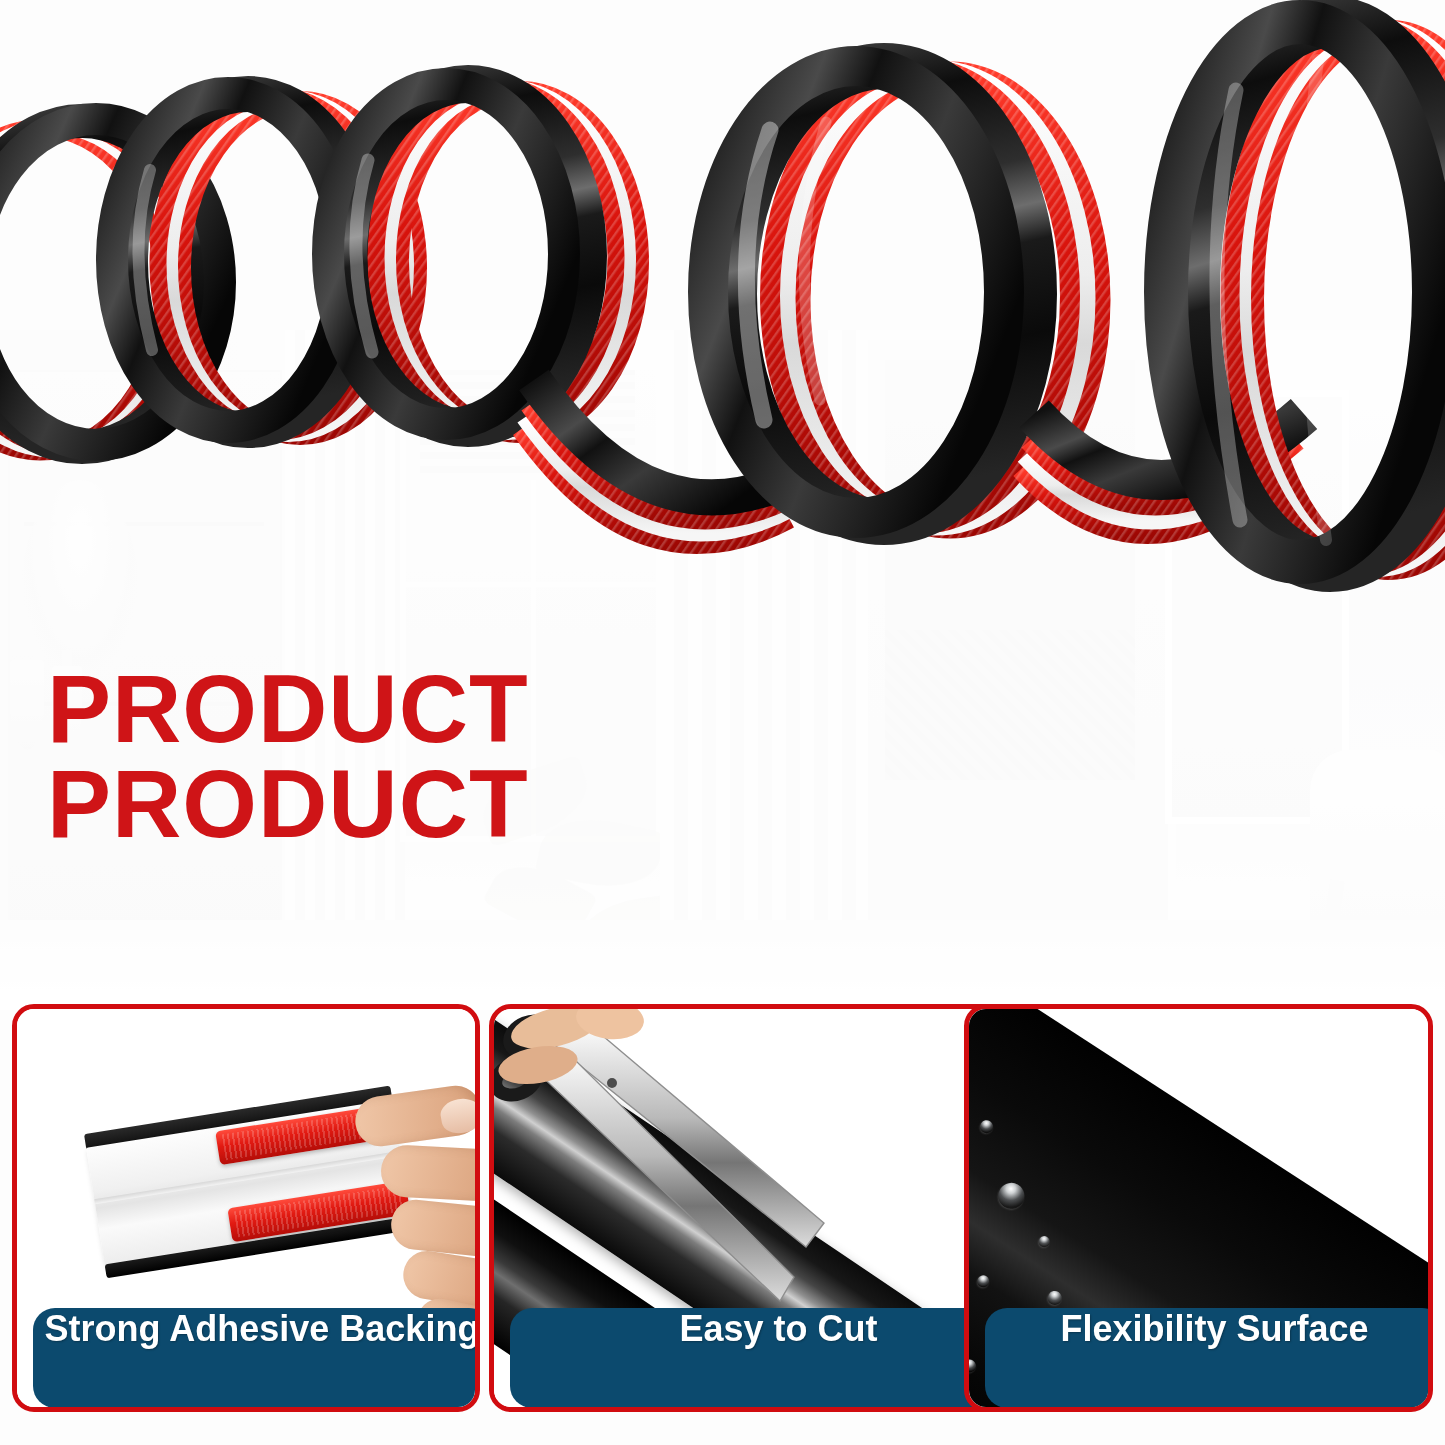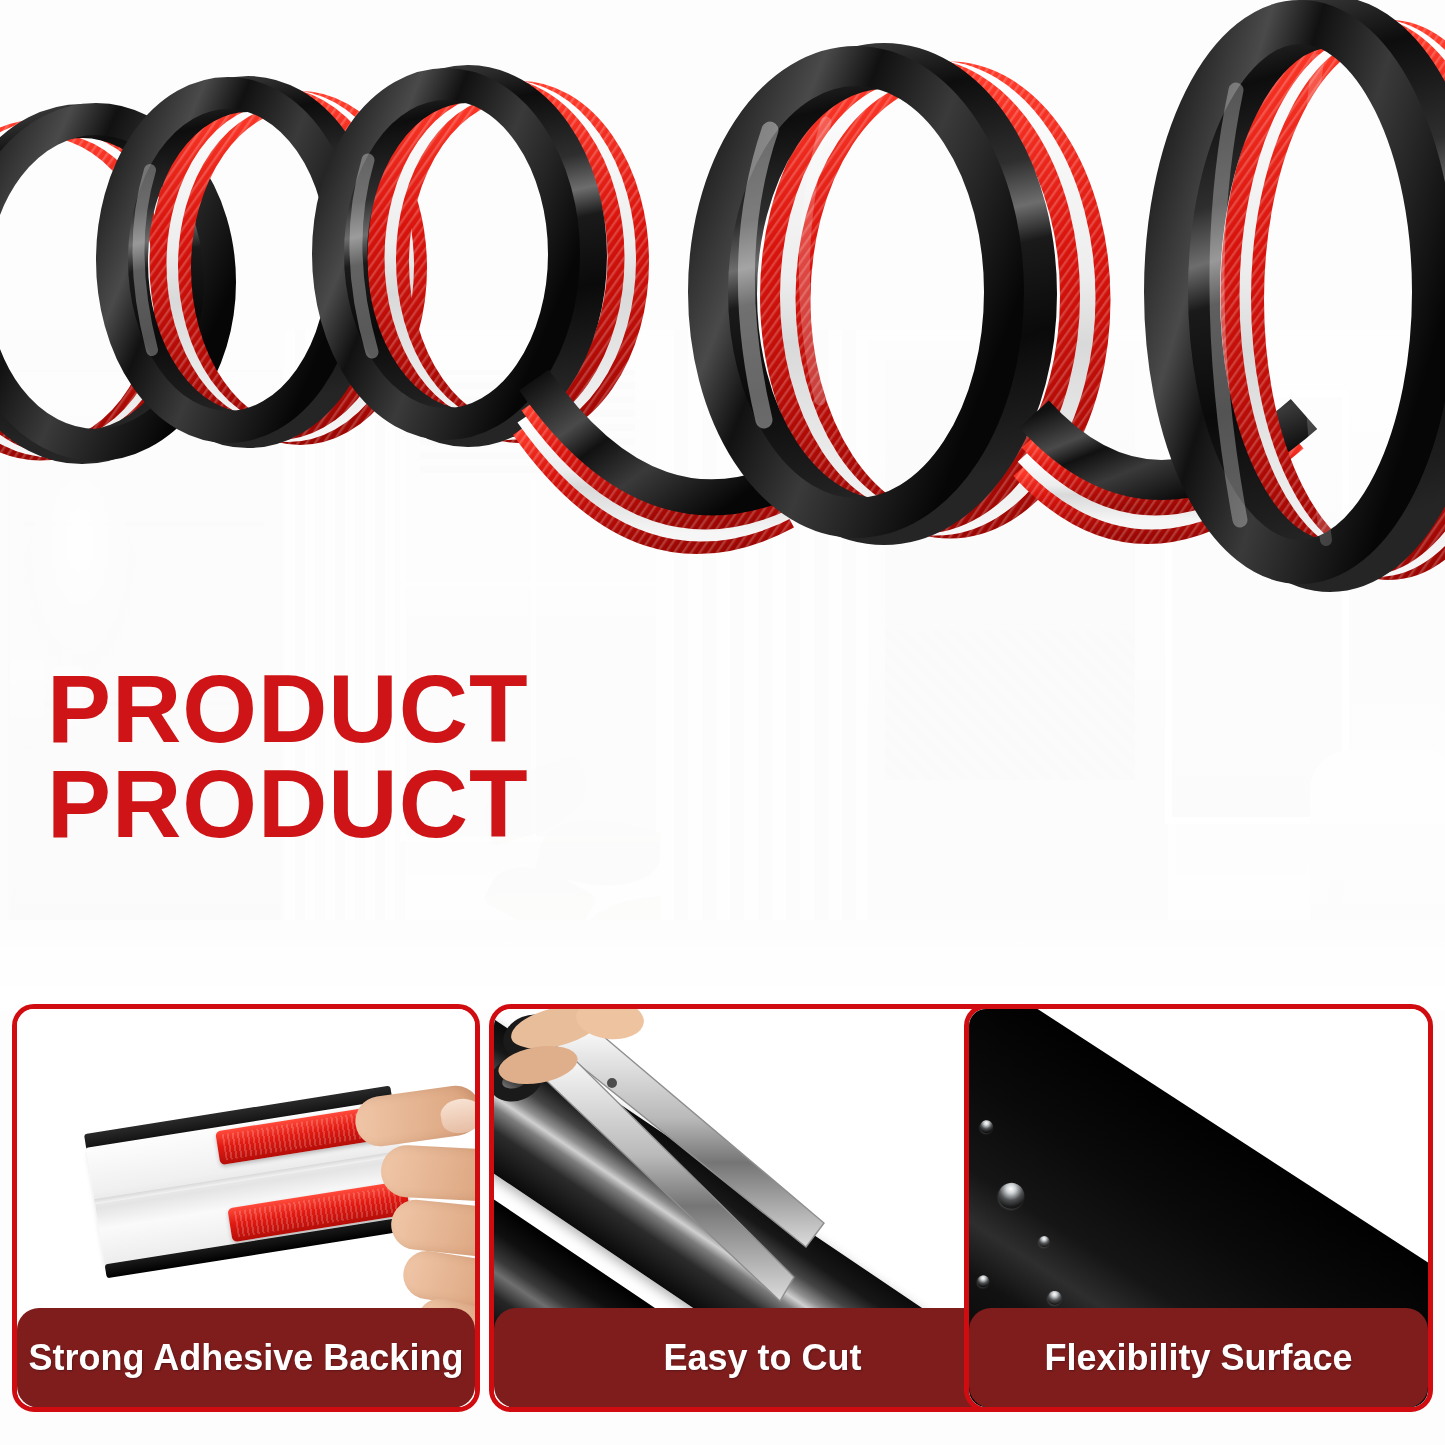--- a/index.html
+++ b/index.html
@@ -73,23 +73,23 @@
 
   
   .panels{position:absolute;left:0;top:1004px;width:1445px;height:430px;}
   .panel{position:absolute;top:0;height:408px;border:5px solid #d10c10;border-radius:22px;
       background:#ffffff;overflow:hidden;box-sizing:border-box;}
   .p1{left:12px;width:468px;}
   .p2{left:489px;width:547px;}
   .p3{left:964px;width:469px;}
   .photo{position:absolute;left:0;top:0;width:100%;height:100%;overflow:hidden;background:#fff;}
 
-  .cap{position:absolute;left:0;bottom:-1px;width:100%;height:100px;
-      background:#7f1d1d;border-radius:22px;
-      display:flex;align-items:center;justify-content:center;box-sizing:border-box;}
+  .cap{position:absolute;left:16px;bottom:-1px;width:100%;height:100px;
+      background:#0c4a6e;border-radius:22px;
+      display:flex;align-items:flex-start;justify-content:center;box-sizing:border-box;}
   .cap span{color:#ffffff;font-size:36px;font-weight:bold;
       text-shadow:1px 1px 2px rgba(0,0,0,.28);white-space:nowrap;}
 
   
   .tapeStrip{position:absolute;left:76px;top:100px;width:310px;height:140px;
       transform:rotate(-9deg);}
   .ts-black{position:absolute;left:0;top:0;width:100%;height:16px;
       background:linear-gradient(180deg,#2a2a2a,#111);border-radius:3px;}
   .ts-white{position:absolute;left:0;top:14px;width:100%;height:118px;
       background:linear-gradient(180deg,#fdfdfd 0%,#f0f0f0 38%,#e4e4e4 52%,#fafafa 70%,#ededed 100%);

